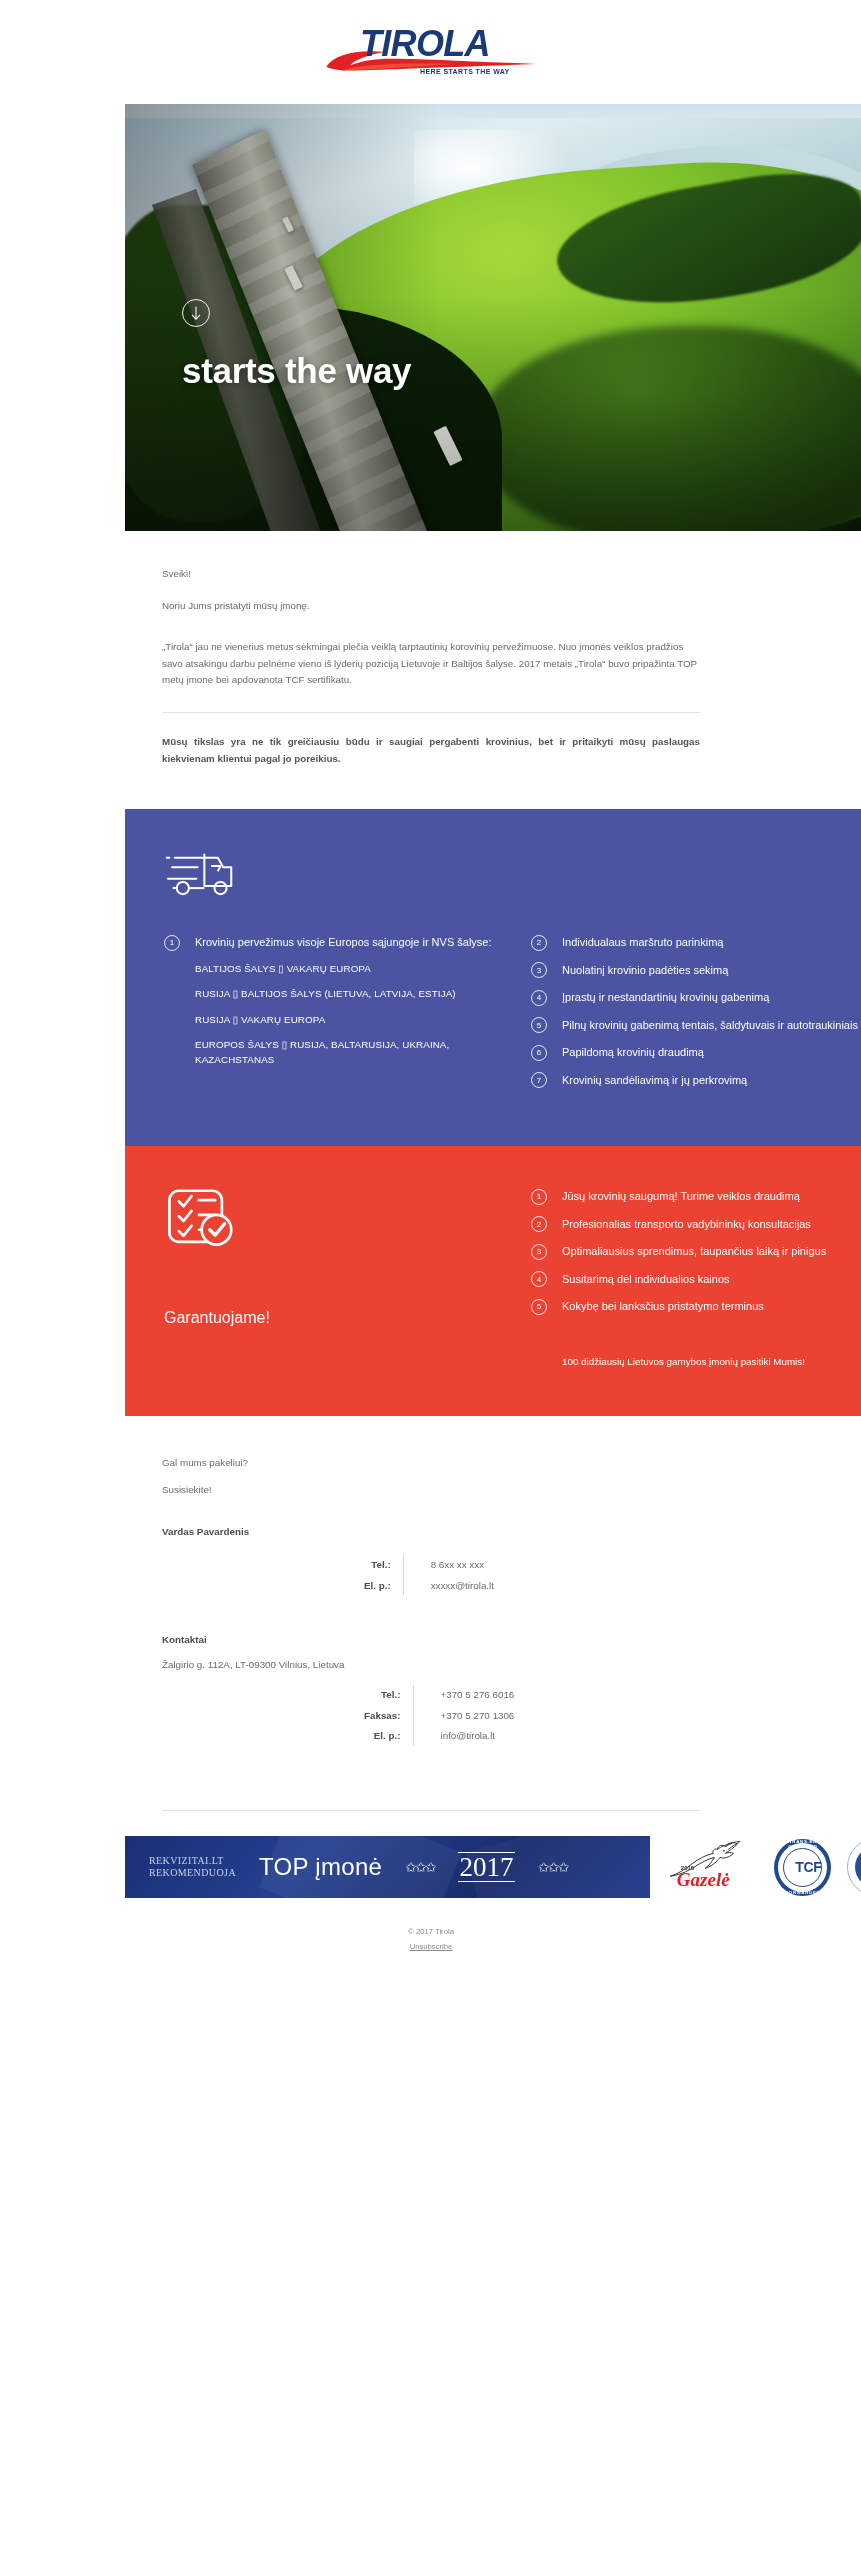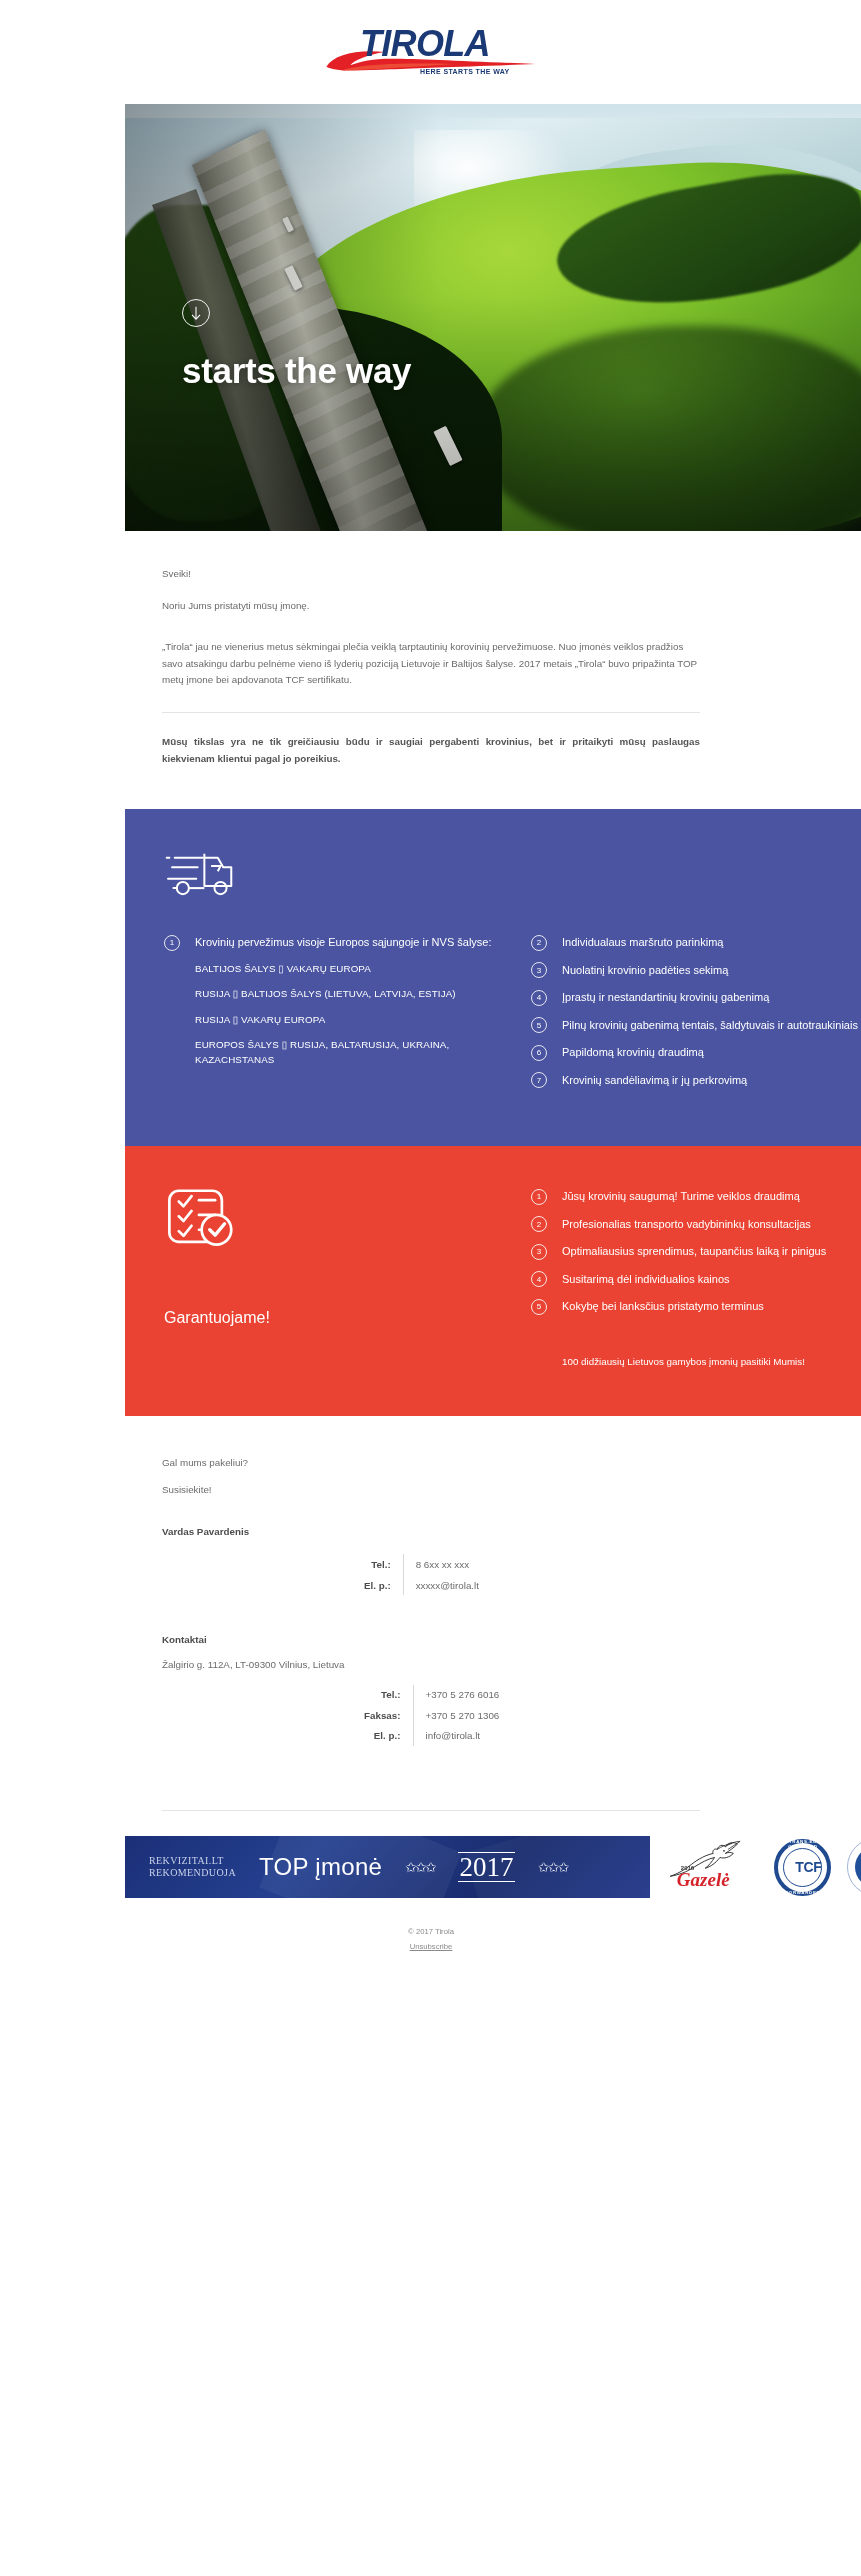--- a/index.html
+++ b/index.html
@@ -212,21 +212,21 @@
   .contacts { padding: 39px 74px 20px 74px; }
   .contacts p { font-size: 9.8px; color: #6b6b6b; line-height: 1.7; margin-bottom: 10.8px; }
   .person { font-size: 9.8px; font-weight: bold; color: #4d4d4d; margin: 27px 0 17.5px 0; }
   .kv-table { margin: 0 0 4px 202px; border-collapse: collapse; }
   .kv-table td { padding: 4.7px 0; font-size: 9.8px; vertical-align: top; }
   .kv-table td.k {
     font-weight: bold; color: #4d4d4d; text-align: right;
     padding-right: 12px; white-space: nowrap;
   }
   .kv-table td.v {
-    color: #6b6b6b; border-left: 0.7px solid #d8d8d8; padding-left: 12px; white-space: nowrap;
+    color: #6b6b6b; border-left: 0.7px solid #d8d8d8; padding-left: 27px; white-space: nowrap;
   }
   .kontaktai-h { font-size: 9.8px; font-weight: bold; color: #4d4d4d; margin: 39px 0 12px 0; }
 
   
   .footer-sep { height: 0.7px; background: #e4e4e4; margin: 40px 74px 0 74px; }
   .badges {
     margin: 25.6px 37px 0 37px; width: 788px; height: 62px;
     display: flex; align-items: stretch;
   }
   .badge-top {

